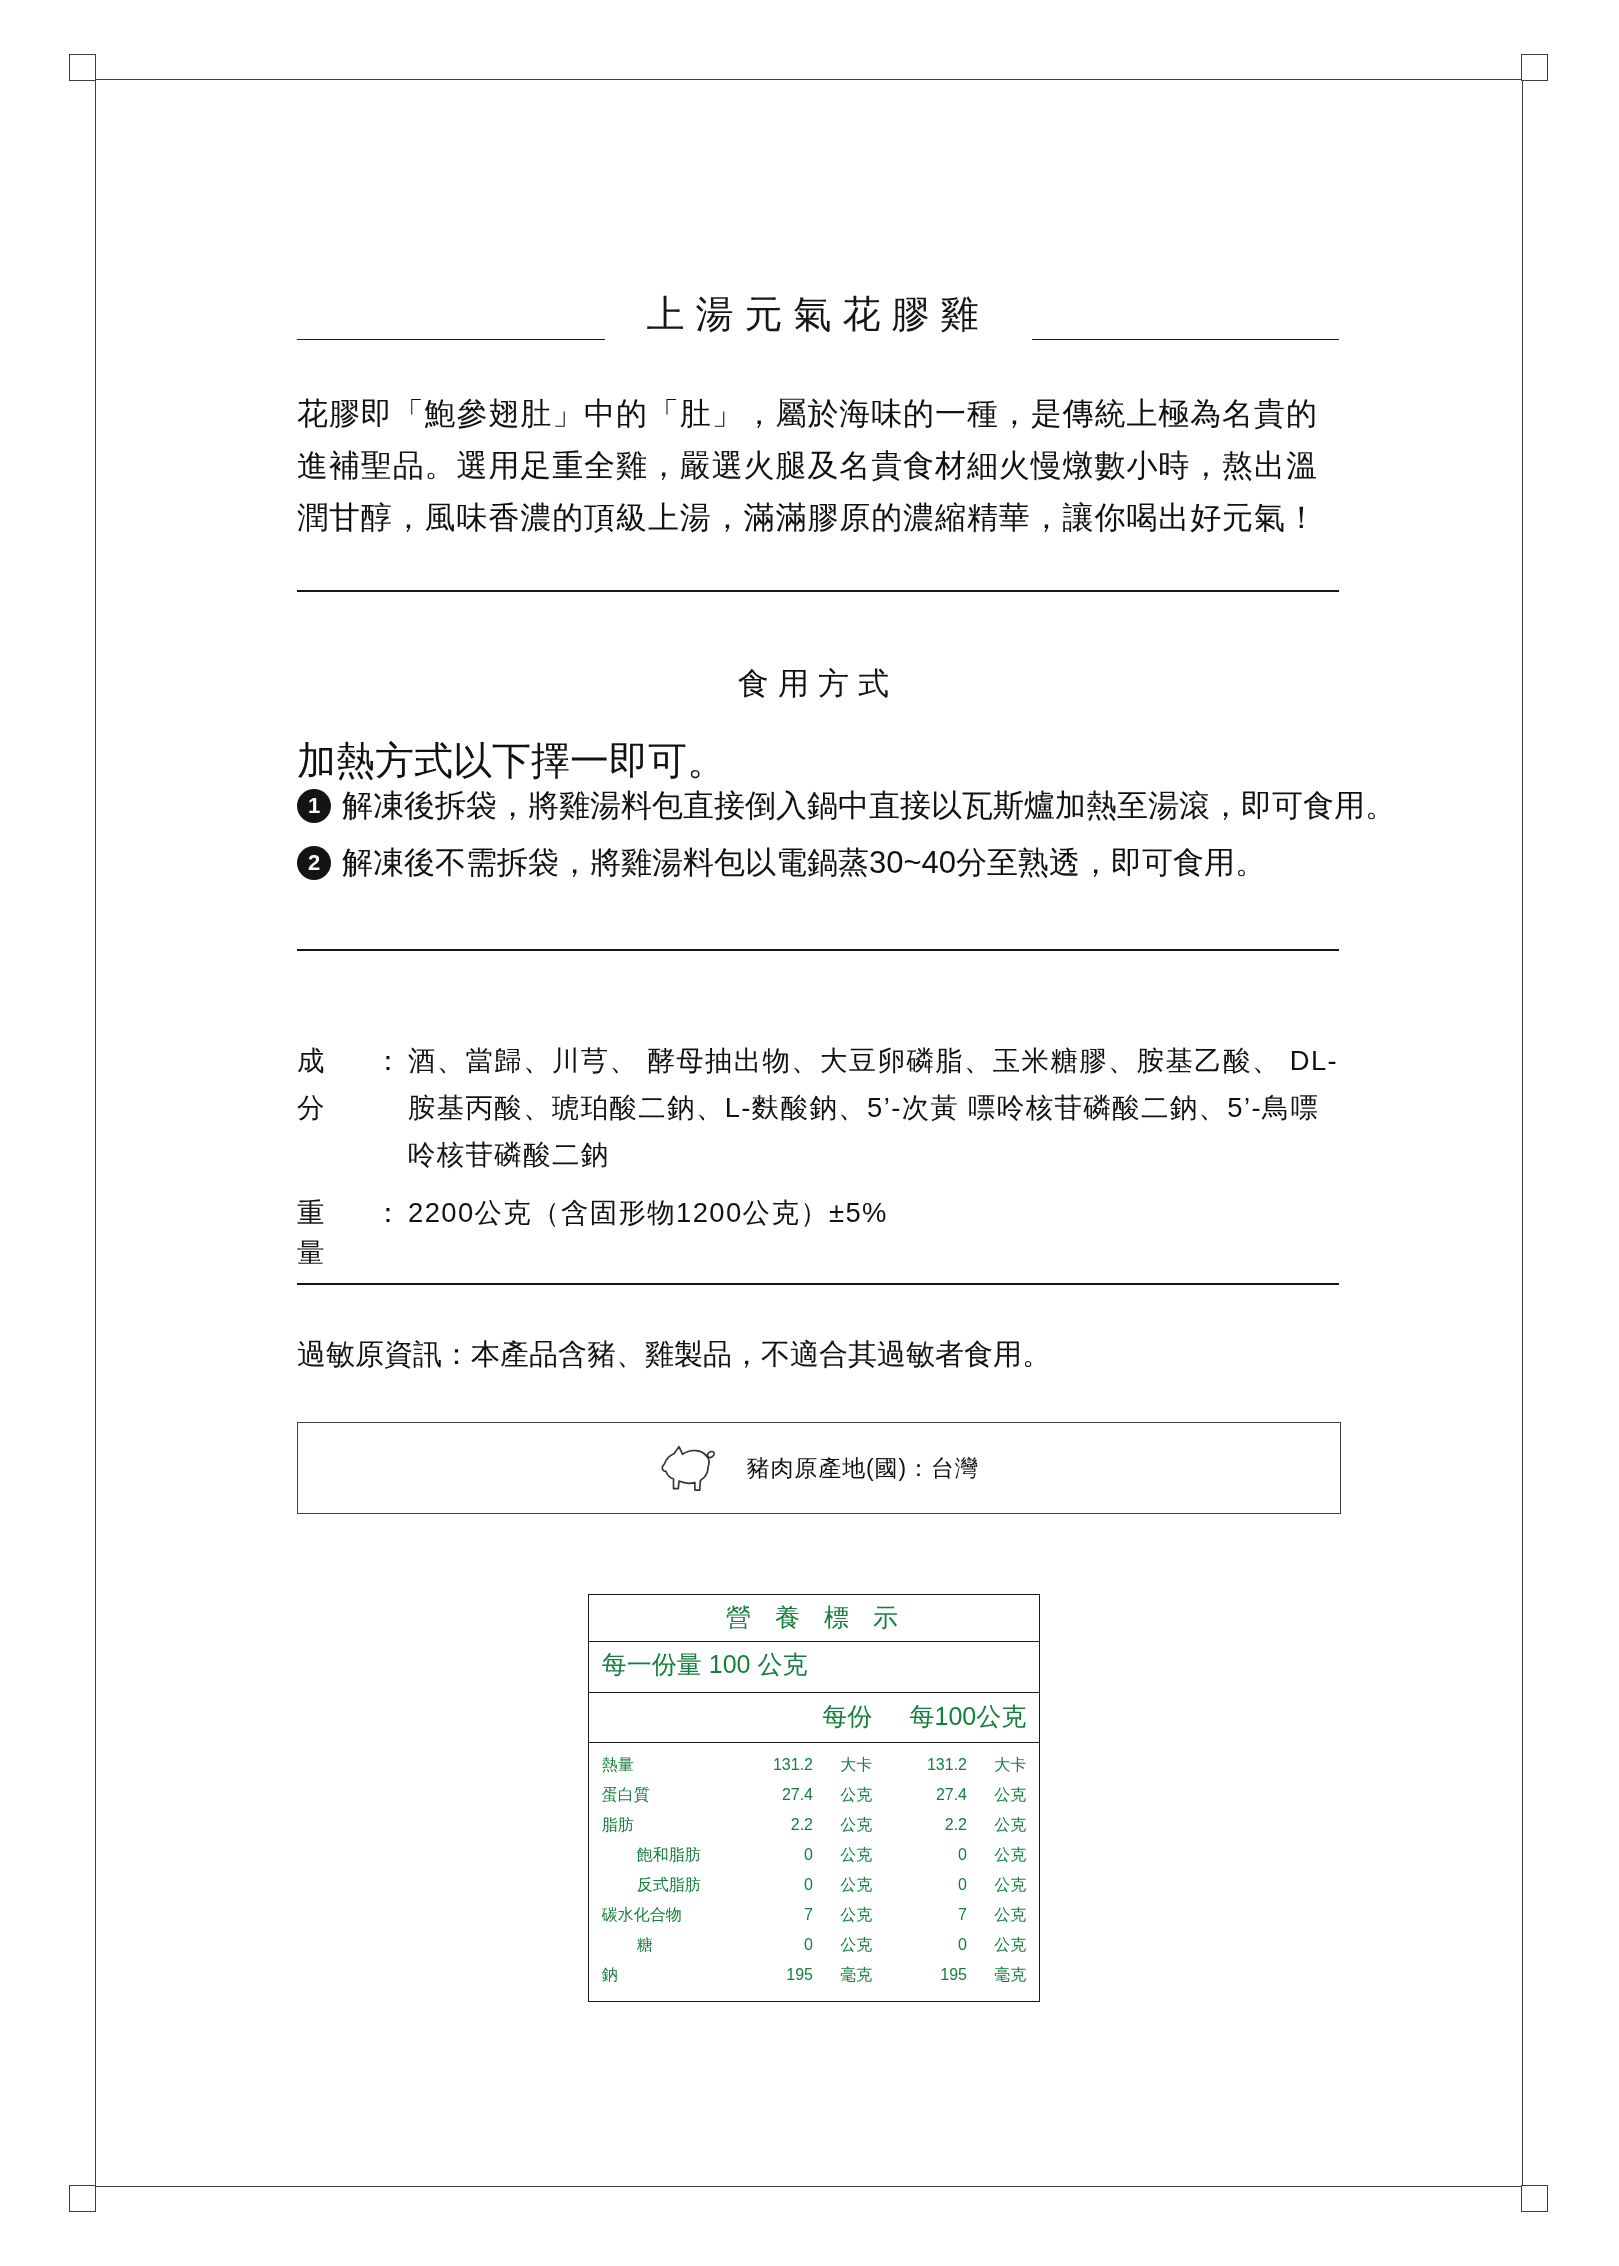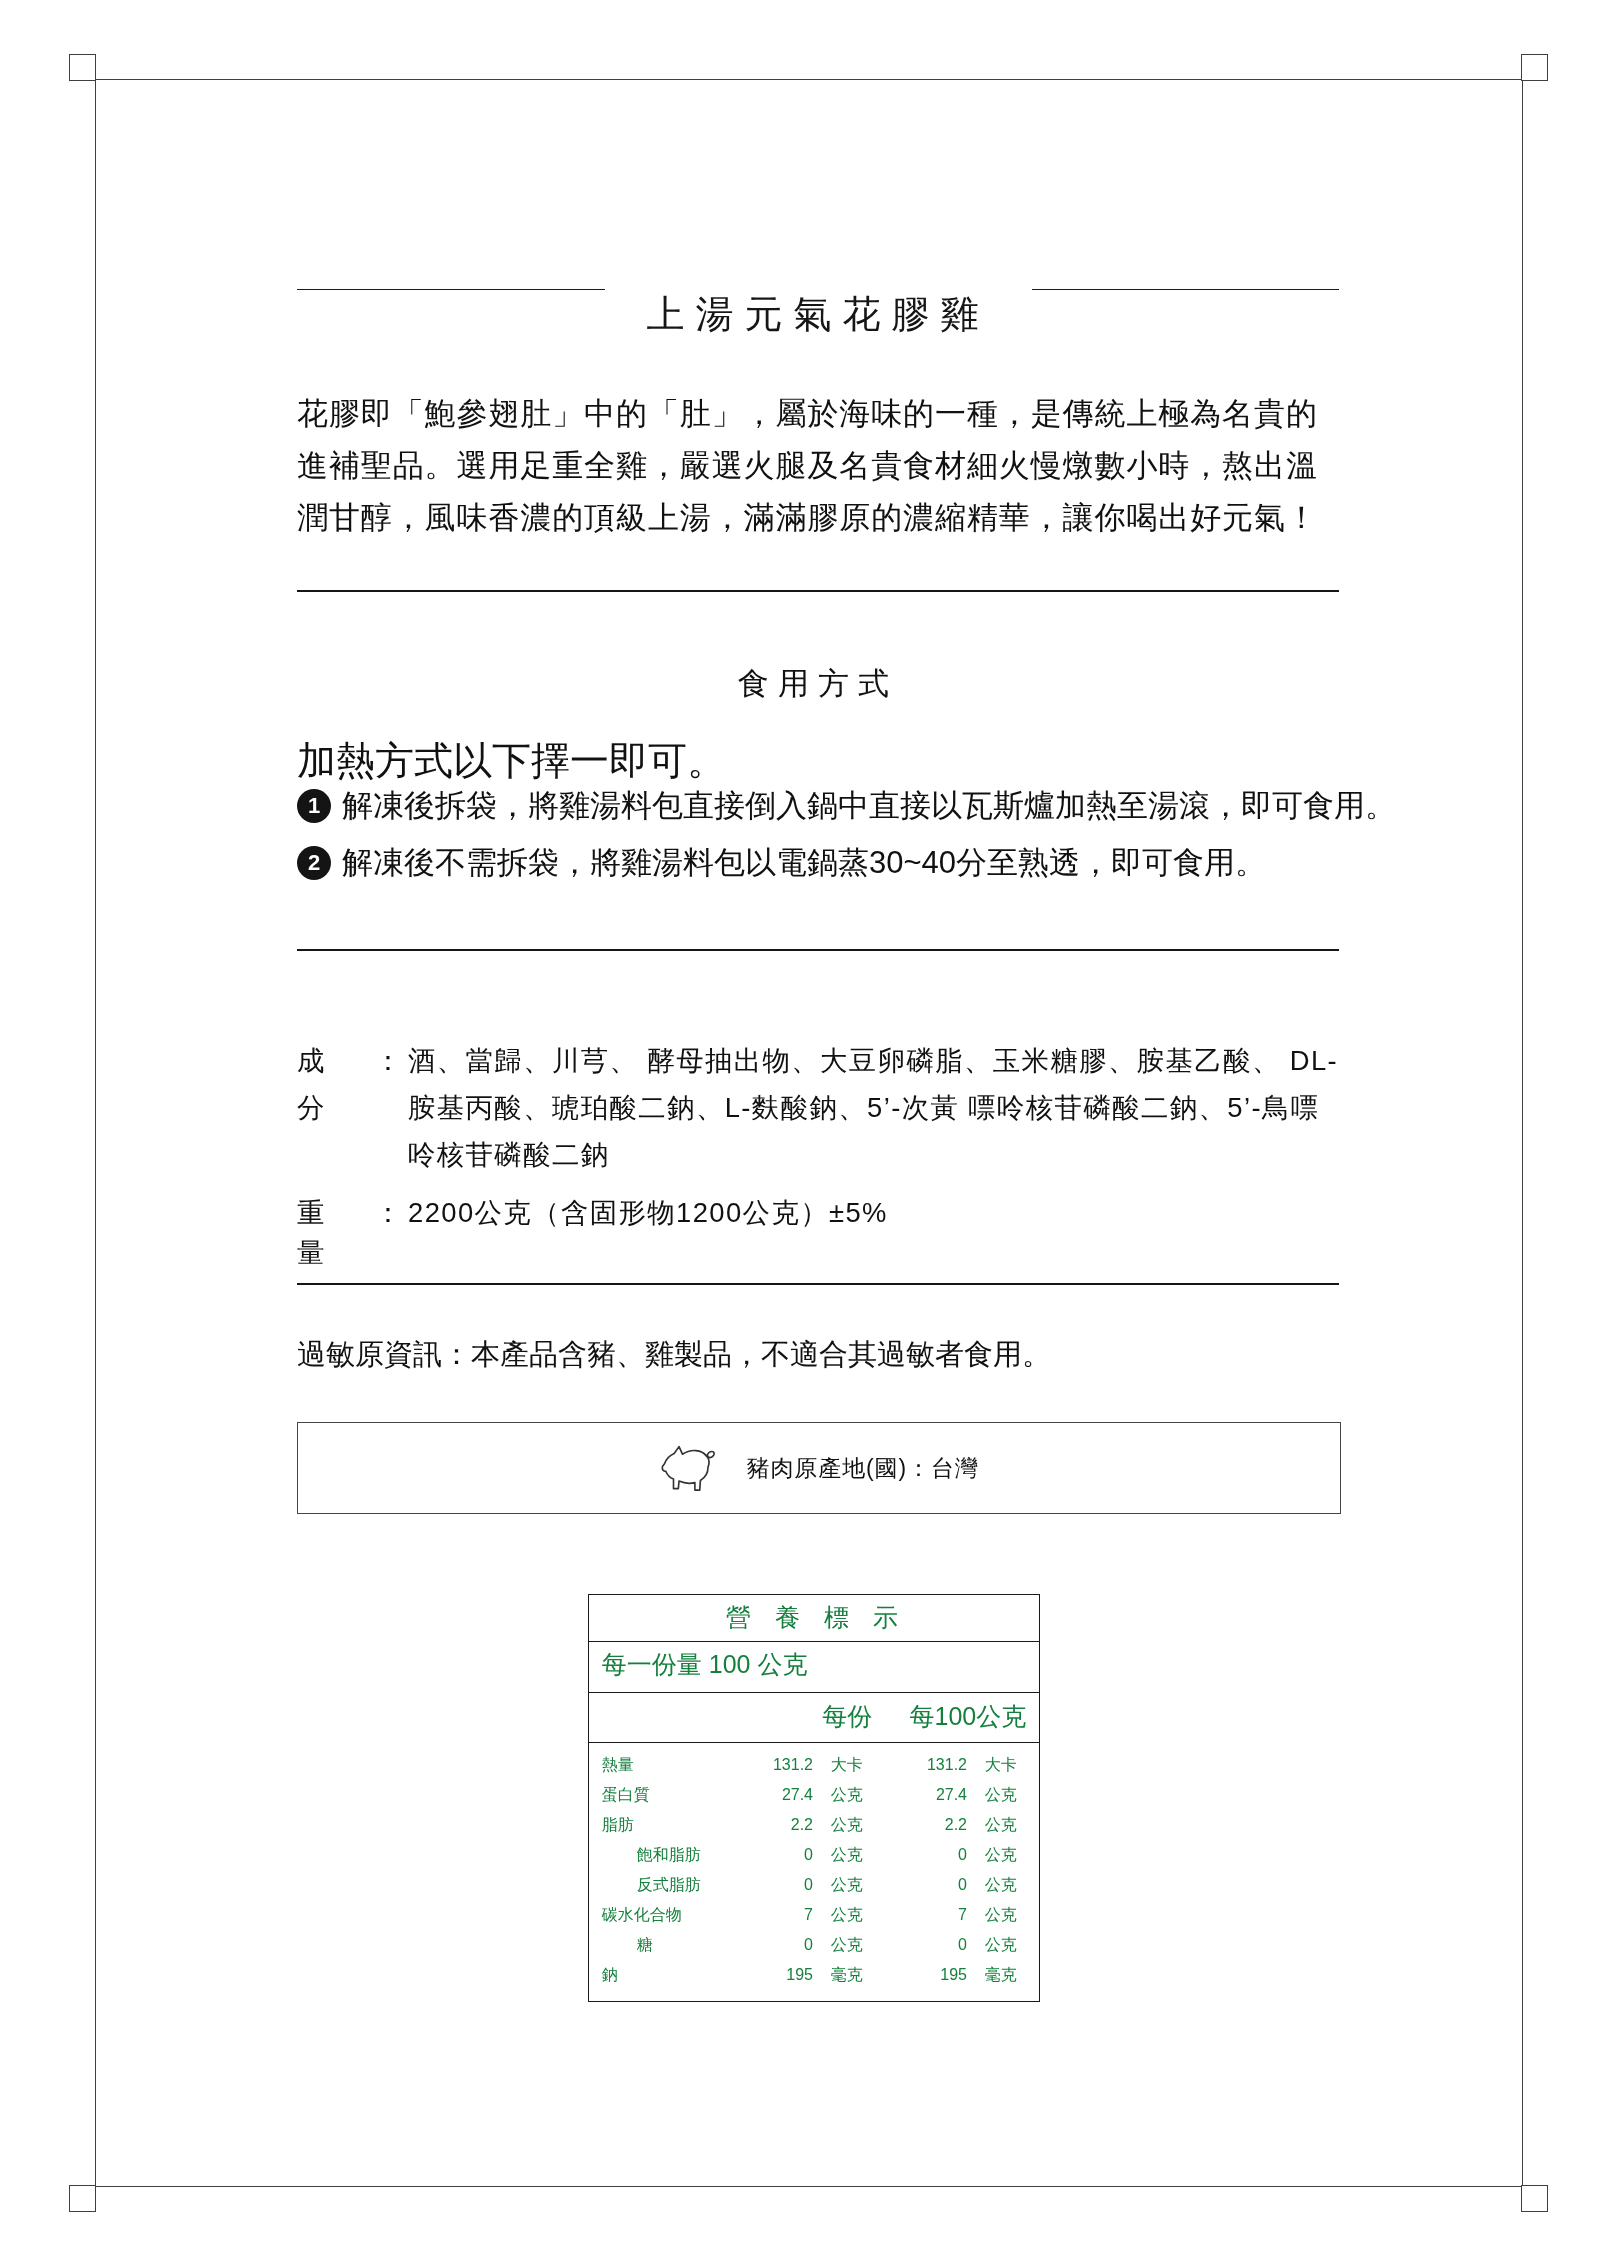--- a/index.html
+++ b/index.html
@@ -11,21 +11,21 @@
   .frame { position:absolute; left:95px; top:79px; width:1426px; height:2106px;
            border:1.4px solid #3f3f3f; }
   .cropmark { position:absolute; width:25px; height:25px; border:1.4px solid #3f3f3f; background:#fff; }
   .cm-tl { left:69px;  top:54px;  }
   .cm-tr { left:1521px; top:54px; }
   .cm-bl { left:69px;  top:2185px; }
   .cm-br { left:1521px; top:2185px; }
 
   .content-left { left:297px; width:1042px; }
 
-  .title-row { position:absolute; top:289px; display:flex; align-items:flex-start; gap:42px; }
+  .title-row { position:absolute; top:289px; display:flex; align-items:flex-end; gap:42px; }
   .title-line { flex:1; height:0; border-top:1.8px solid #1c1c1c; }
   .page-title { font-size:38px; letter-spacing:11px; white-space:nowrap; color:#161616; }
 
   .intro { position:absolute; top:388px; font-size:31px; line-height:52px; letter-spacing:0.9px; }
   .intro div { white-space:nowrap; }
 
   .divider { position:absolute; left:297px; width:1042px; border-top:2.3px solid #161616; }
   .d1 { top:590px; } .d2 { top:949px; } .d3 { top:1283px; }
 
   .usage-heading { position:absolute; top:663px; text-align:center; font-size:31px;
@@ -61,21 +61,21 @@
   .nt-serving div { white-space:nowrap; }
   .nt-header { display:grid; grid-template-columns:1fr 135px 154px; padding:7.3px 12.8px 9.1px;
                border-bottom:1.8px solid #1a1a1a; }
   .nt-header .h { text-align:right; white-space:nowrap; }
   .nt-body { padding:7.3px 12.8px 11px; font-size:16px; }
   .nt-row { display:grid; grid-template-columns:1fr 135px 154px; line-height:30px; }
   .nt-name { white-space:nowrap; }
   .nt-name.indent { padding-left:35px; }
   .nt-val { display:flex; }
   .nt-num { flex:1; text-align:right; }
-  .nt-unit { width:51px; text-align:center; margin-left:8.2px; flex:none; }
+  .nt-unit { width:51px; text-align:right; margin-left:8.2px; flex:none; }
 </style>
 </head>
 <body>
 
 <div class="sheet">
 
   <div class="frame"></div>
   <div class="cropmark cm-tl"></div>
   <div class="cropmark cm-tr"></div>
   <div class="cropmark cm-bl"></div>

